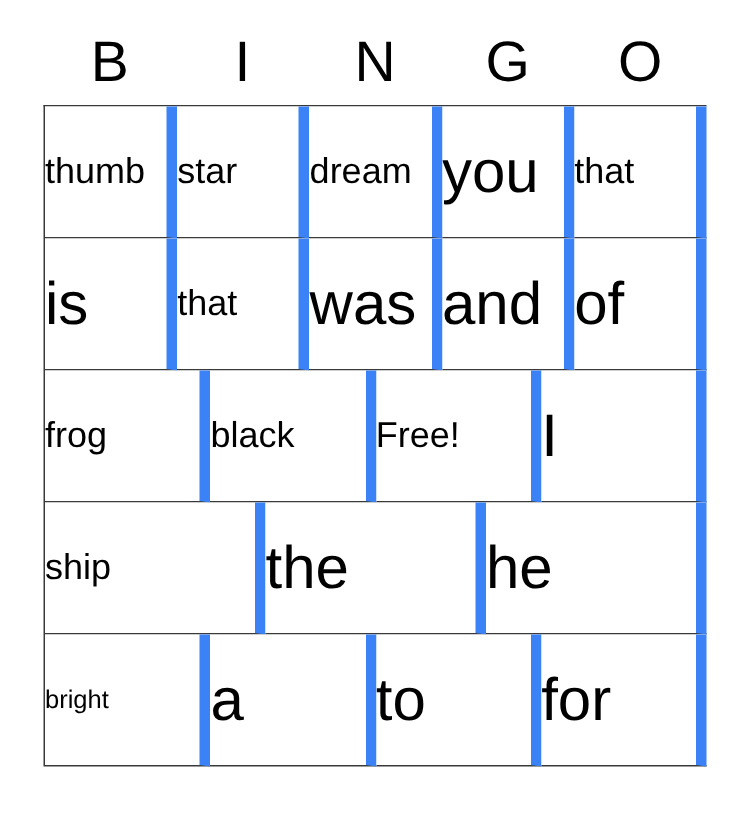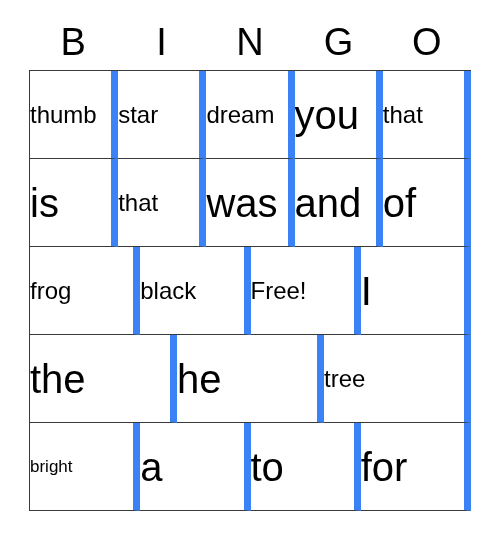--- a/index.html
+++ b/index.html
@@ -139,28 +139,28 @@
         </div>
       <div class="cell len-5">
           <span class="cell-text">Free!</span>
         </div>
       <div class="cell len-1">
           <span class="cell-text">I</span>
         </div>
     </div>
 
     <div class="grid-row">
+      <div class="cell len-4">
+          <span class="cell-text">ship</span>
+        </div>
       <div class="cell len-3">
           <span class="cell-text">the</span>
         </div>
       <div class="cell len-2">
           <span class="cell-text">he</span>
-        </div>
-      <div class="cell len-4">
-          <span class="cell-text">tree</span>
         </div>
     </div>
 
     <div class="grid-row">
       <div class="cell len-6">
           <span class="cell-text">bright</span>
         </div>
       <div class="cell len-1">
           <span class="cell-text">a</span>
         </div>

